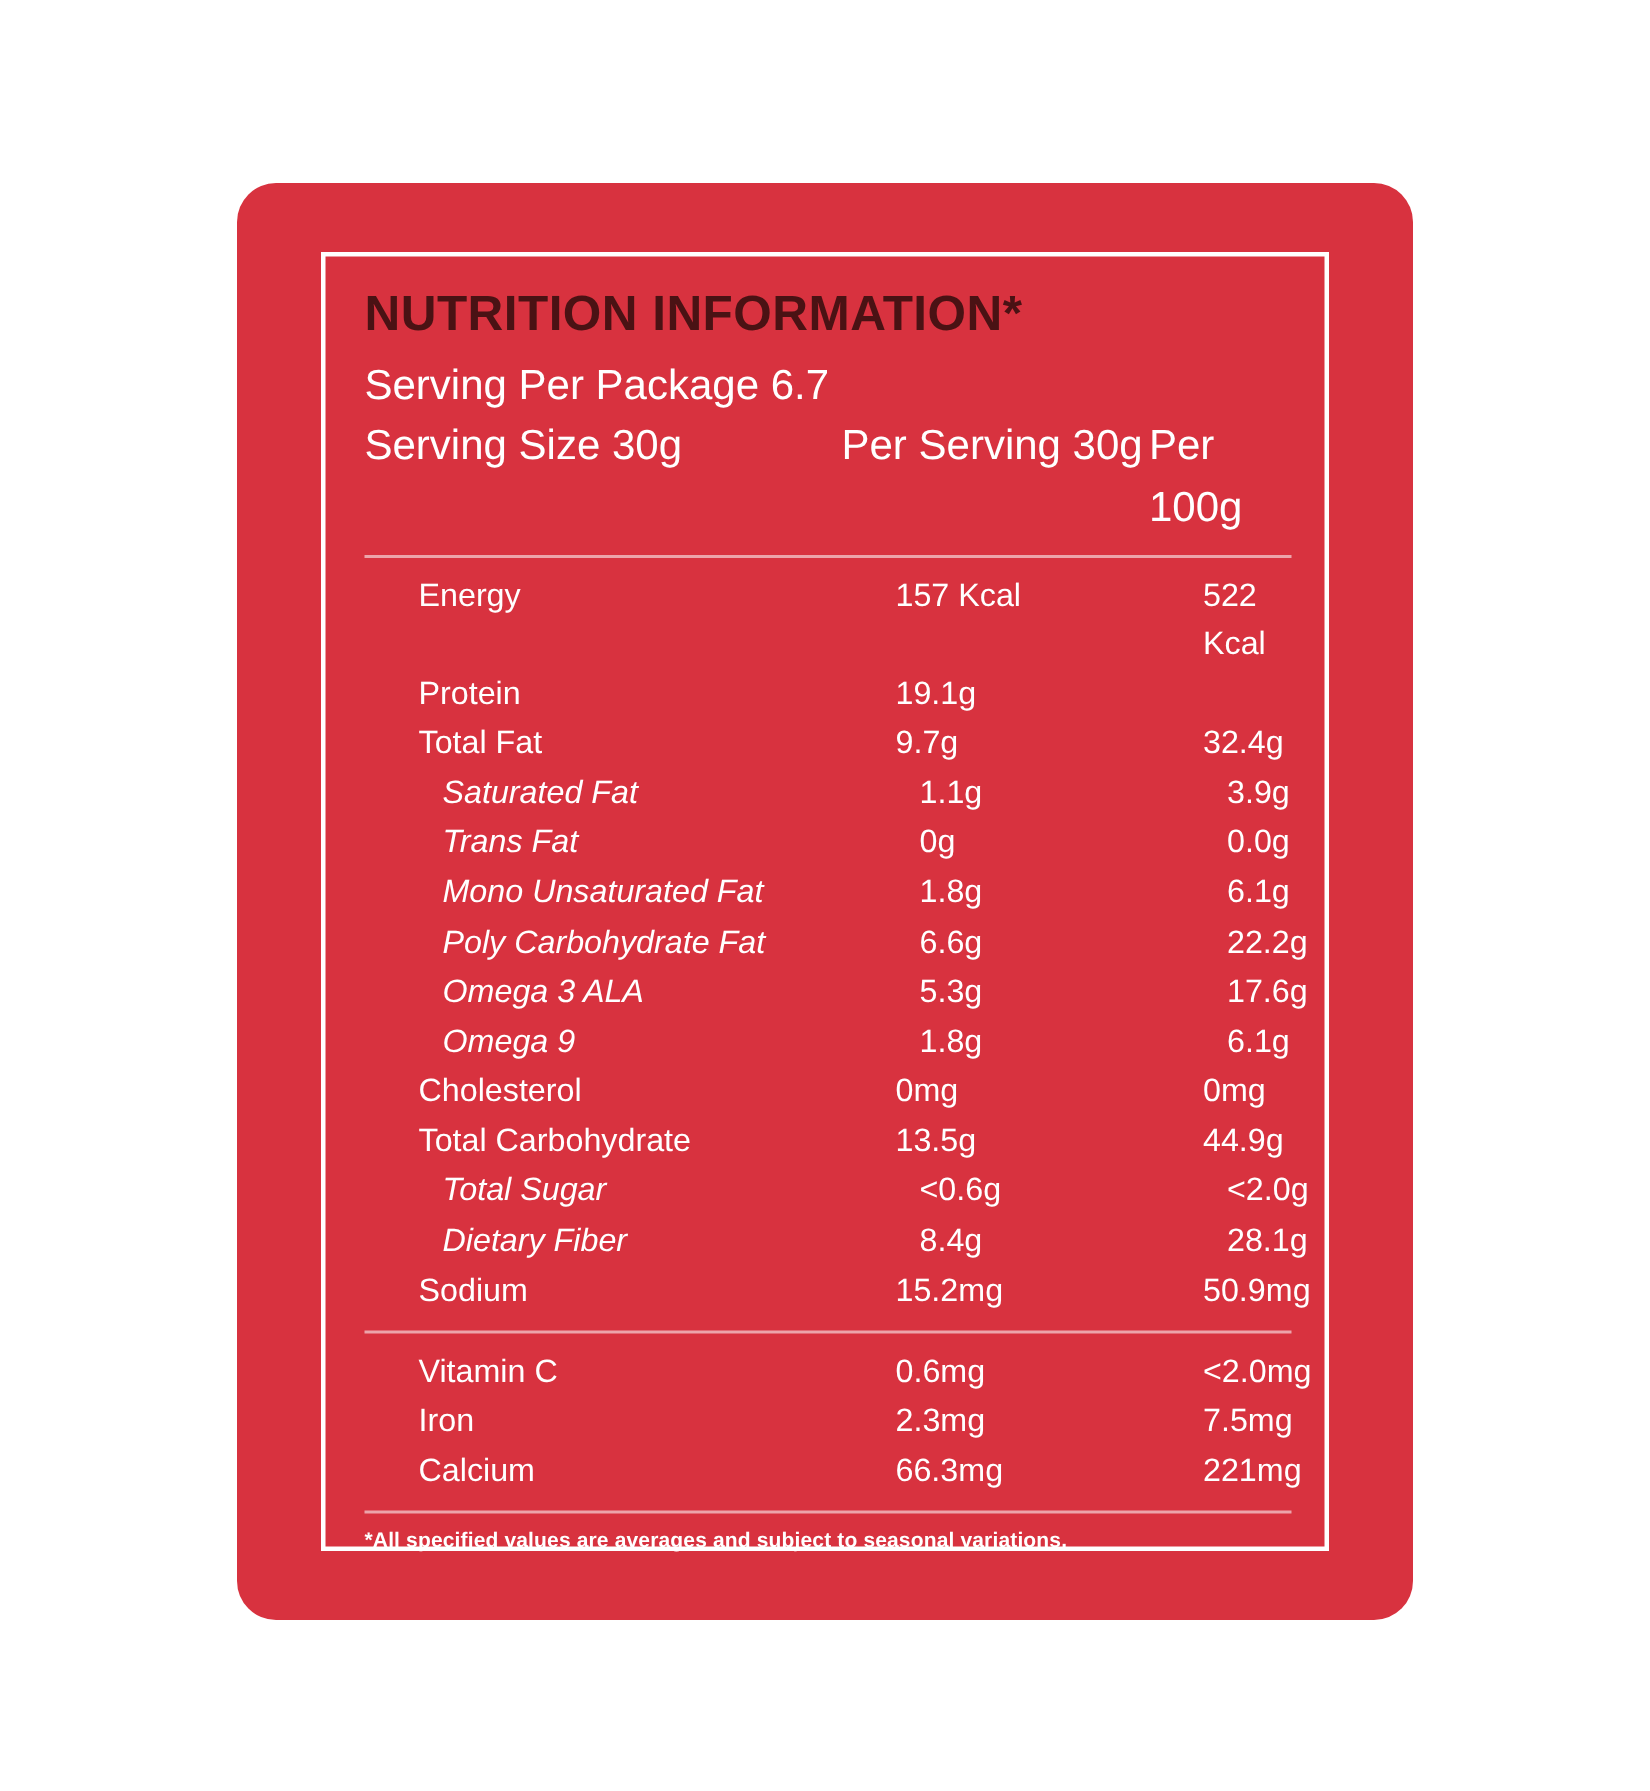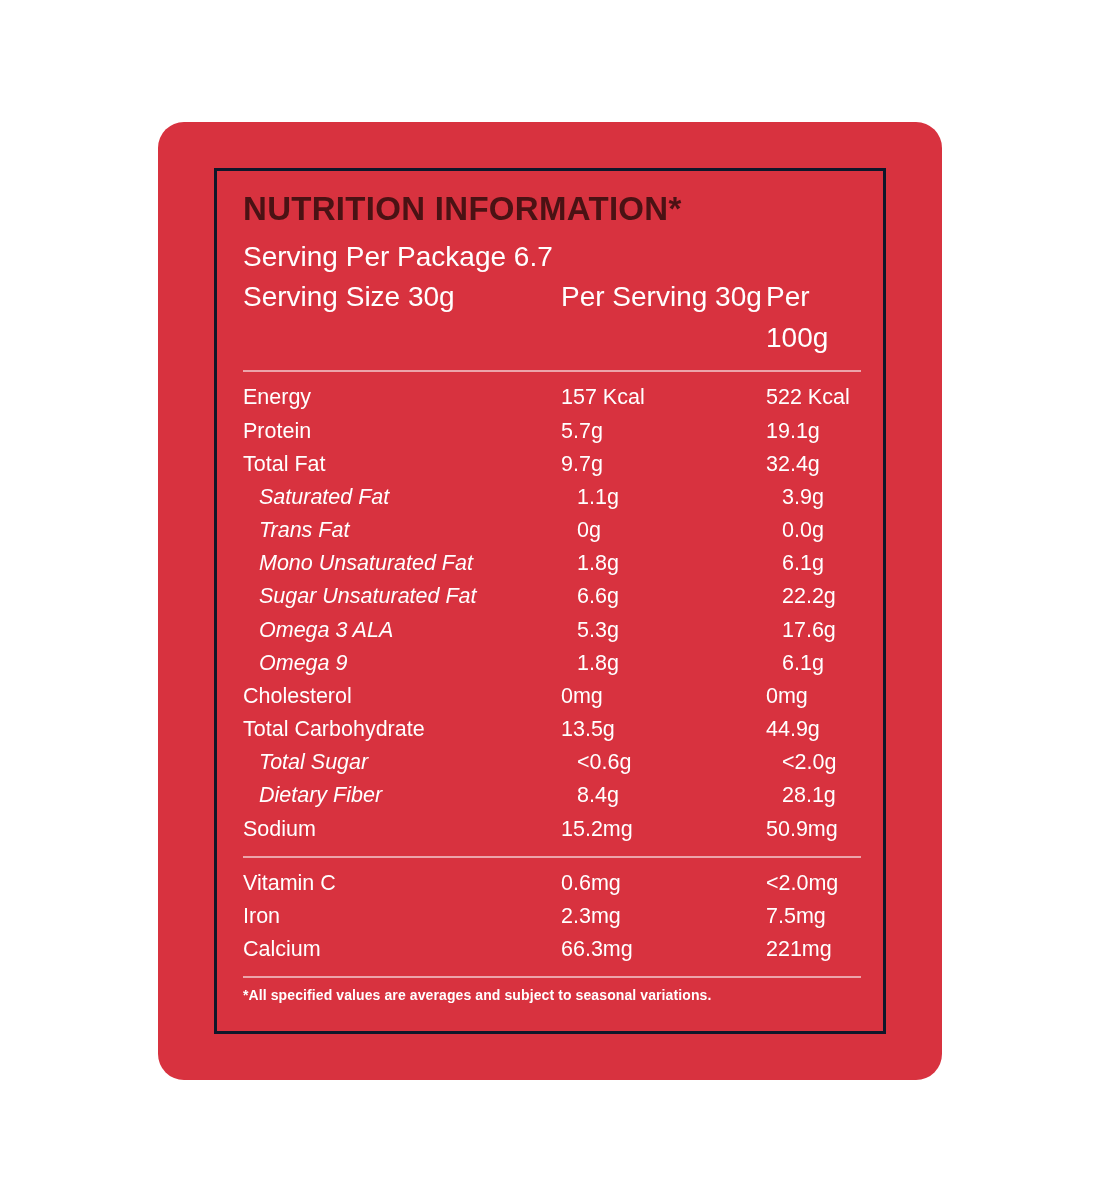--- a/index.html
+++ b/index.html
@@ -25,21 +25,21 @@
     border-radius: 26px;
     box-sizing: border-box;
   }
 
   .inner-border {
     position: absolute;
     left: 56px;
     top: 46px;
     right: 56px;
     bottom: 46px;
-    border: 3px solid #0f172a;
+    border: 3px solid #ffffff;
     box-sizing: border-box;
   }
 
   .content {
     position: absolute;
     left: 26px;
     right: 22px;
     top: 18px;
     bottom: 14px;
   }
@@ -100,20 +100,21 @@
     color: #ffffff;
     font-size: 14px;
     font-weight: bold;
     margin-top: 1px;
     letter-spacing: 0.1px;
   }
 
   .block-main .row,
   .block-vits .row {
     padding: 1px 0;
+    margin-left: 36px;
   }
 </style>
 </head>
 <body>
 
 <div class="panel">
   <div class="inner-border">
     <div class="content">
 
       <div class="title">NUTRITION INFORMATION*</div>
@@ -134,21 +135,20 @@
       <hr class="rule">
 
       <div class="block-main">
           <div class="row">
             <div class="col-label">Energy</div>
             <div class="col-serving">157 Kcal</div>
             <div class="col-100">522 Kcal</div>
           </div>
           <div class="row">
             <div class="col-label">Protein</div>
-            <div class="col-serving">5.7g</div>
             <div class="col-100">19.1g</div>
           </div>
           <div class="row">
             <div class="col-label">Total Fat</div>
             <div class="col-serving">9.7g</div>
             <div class="col-100">32.4g</div>
           </div>
           <div class="row">
             <div class="col-label indent">Saturated Fat</div>
             <div class="col-serving">1.1g</div>
@@ -158,21 +158,21 @@
             <div class="col-label indent">Trans Fat</div>
             <div class="col-serving">0g</div>
             <div class="col-100">0.0g</div>
           </div>
           <div class="row">
             <div class="col-label indent">Mono Unsaturated Fat</div>
             <div class="col-serving">1.8g</div>
             <div class="col-100">6.1g</div>
           </div>
           <div class="row">
-            <div class="col-label indent">Sugar Unsaturated Fat</div>
+            <div class="col-label indent">Poly Carbohydrate Fat</div>
             <div class="col-serving">6.6g</div>
             <div class="col-100">22.2g</div>
           </div>
           <div class="row">
             <div class="col-label indent">Omega 3 ALA</div>
             <div class="col-serving">5.3g</div>
             <div class="col-100">17.6g</div>
           </div>
           <div class="row">
             <div class="col-label indent">Omega 9</div>

